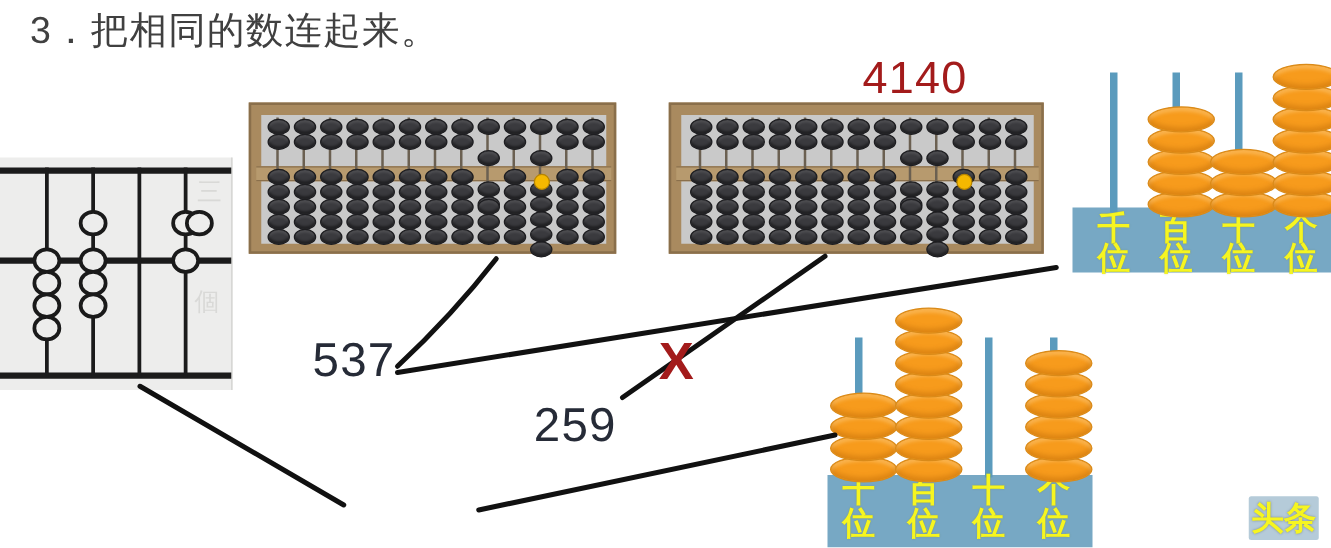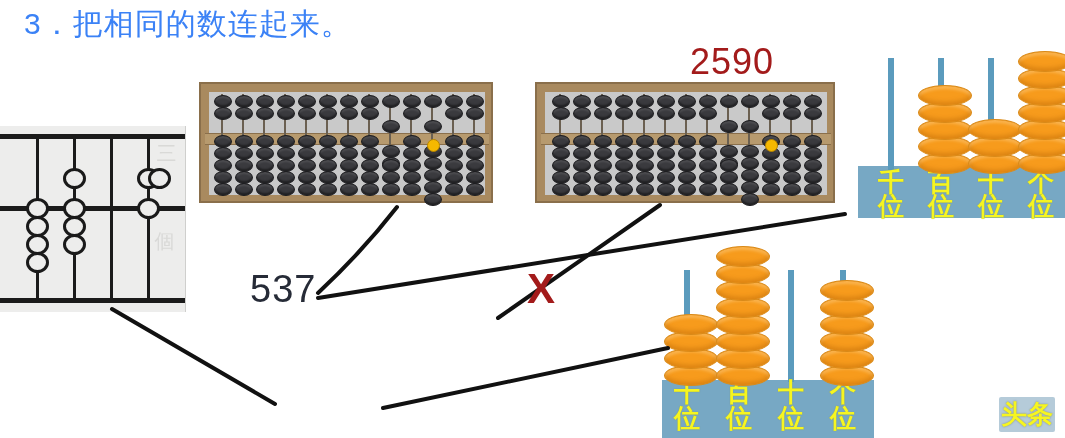--- a/index.html
+++ b/index.html
@@ -6,21 +6,21 @@
   body{
     width:1065px;height:438px;position:relative;overflow:hidden;
     background:#ffffff;
     font-family:"Liberation Sans","DejaVu Sans",sans-serif;
   }
   .stage{position:absolute;left:0;top:0;width:1065px;height:438px;}
 
   
   #title{
     position:absolute;left:24px;top:4px;
-    font-size:30px;color:#3b82f6;letter-spacing:1px;
+    font-size:30px;color:#404040;letter-spacing:1px;
     white-space:nowrap;
   }
 
   
   #photo{
     position:absolute;left:0px;top:126px;width:185px;height:186px;
     background:#ededec;
     border-right:1px solid #cfcfcd;
     overflow:hidden;
   }
@@ -340,21 +340,21 @@
       <div class="rod" style="left: 274px; top: 10px; height: 101px;"></div>
       <div class="bead" style="left: 267px; top: 11px;"></div>
       <div class="bead" style="left: 267px; top: 23px;"></div>
       <div class="bead" style="left: 267px; top: 51px;"></div>
       <div class="bead" style="left: 267px; top: 63px;"></div>
       <div class="bead" style="left: 267px; top: 75px;"></div>
       <div class="bead" style="left: 267px; top: 87px;"></div>
       <div class="bead" style="left: 267px; top: 99px;"></div>
     </div>
 
-  <div class="num-red" style="left:690px;top:41px;">2590</div>
+  <div class="num-red" style="left:690px;top:41px;">4140</div>
 
   <div class="counter" id="cnt-a" style="left:858px;top:50px;width:207px;height:168px;">
     <div class="base" style="width:207px;height:52px;"></div>
     <div class="stick" style="left:30px;top:8px;height:112px;"></div>
     <div class="stick" style="left:80px;top:8px;height:112px;"></div>
     <div class="stick" style="left:130px;top:8px;height:112px;"></div>
     <div class="stick" style="left:180px;top:8px;height:112px;"></div>
 
     <div class="lbl" style="left:10px;top:120px;">千</div>
     <div class="lbl" style="left:10px;top:144px;">位</div>
@@ -422,20 +422,21 @@
     <path d="M318 298 L845 214" stroke="#111" stroke-width="4" fill="none" stroke-linecap="round"></path>
 
     <path d="M498 318 L660 205" stroke="#111" stroke-width="4" fill="none" stroke-linecap="round"></path>
 
     <path d="M275 404 L112 309" stroke="#111" stroke-width="4" fill="none" stroke-linecap="round"></path>
 
     <path d="M383 408 L668 348" stroke="#111" stroke-width="4" fill="none" stroke-linecap="round"></path>
   </svg>
 
   <div class="num" style="left:228px;top:268px;margin-left:22px;">537</div>
+  <div class="num" style="left:427px;top:320px;">259</div>
 
   <div class="num-red" style="left:527px;top:265px;font-size:42px;font-weight:600;">X</div>
 
   <div id="wm">
     <span class="tt">头条</span>
   </div>
 
 </div>
 
 </body></html>

